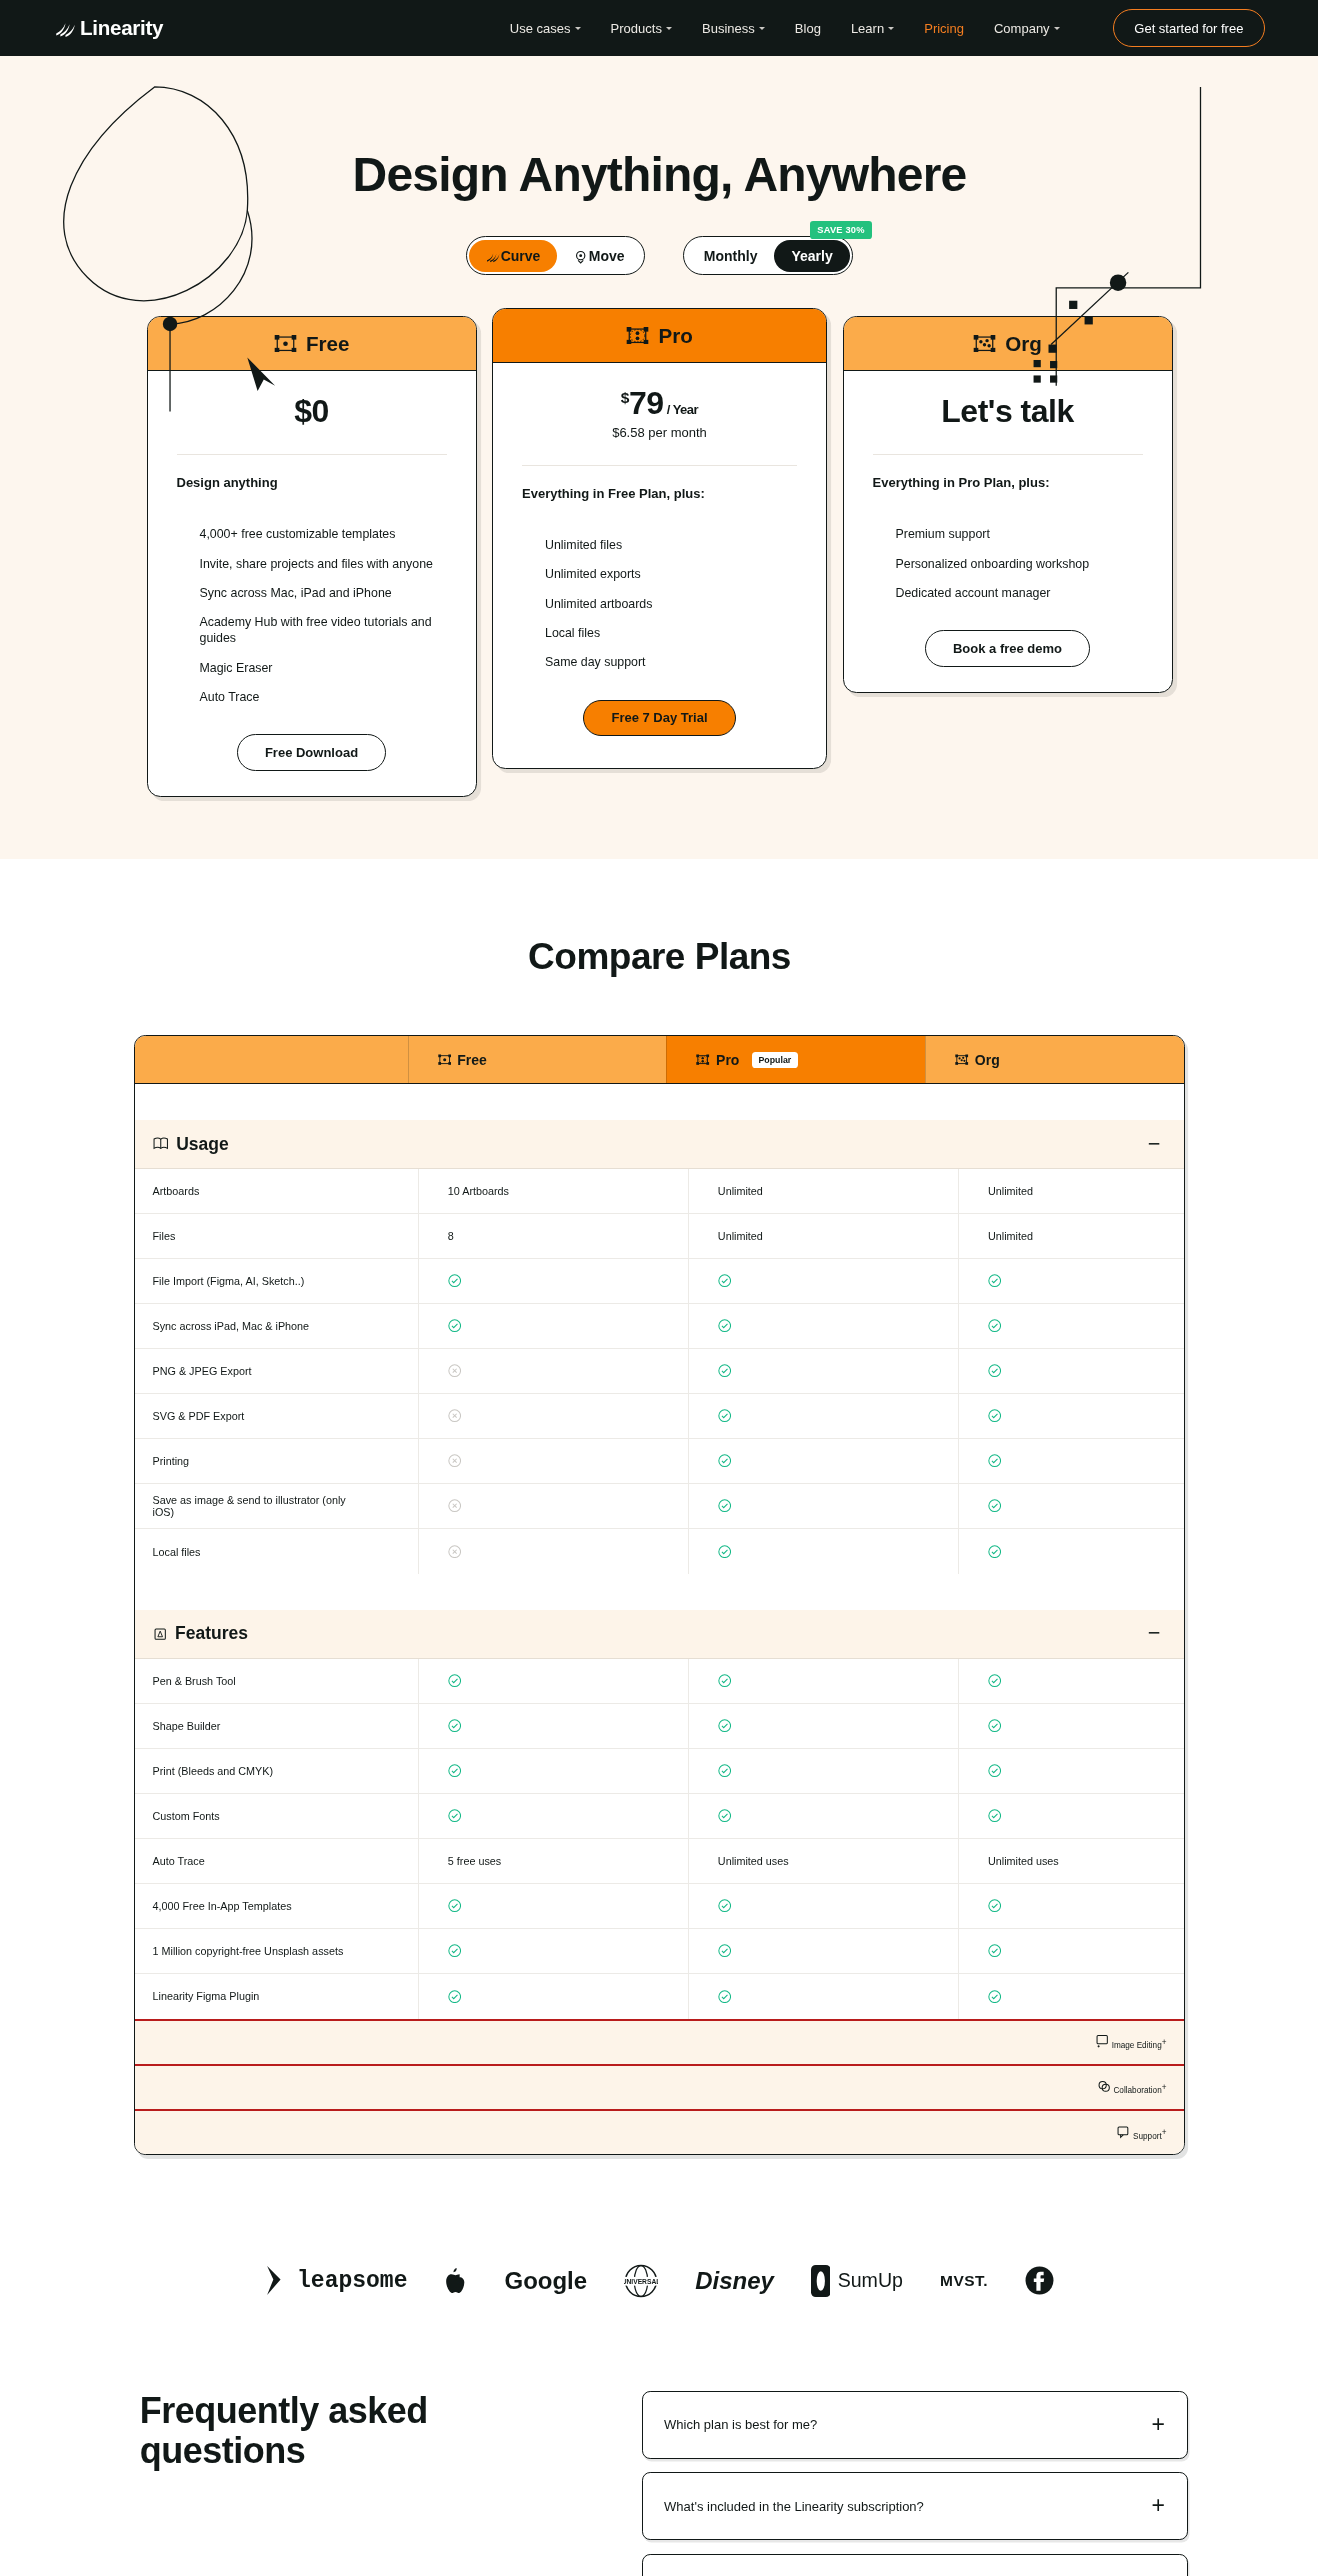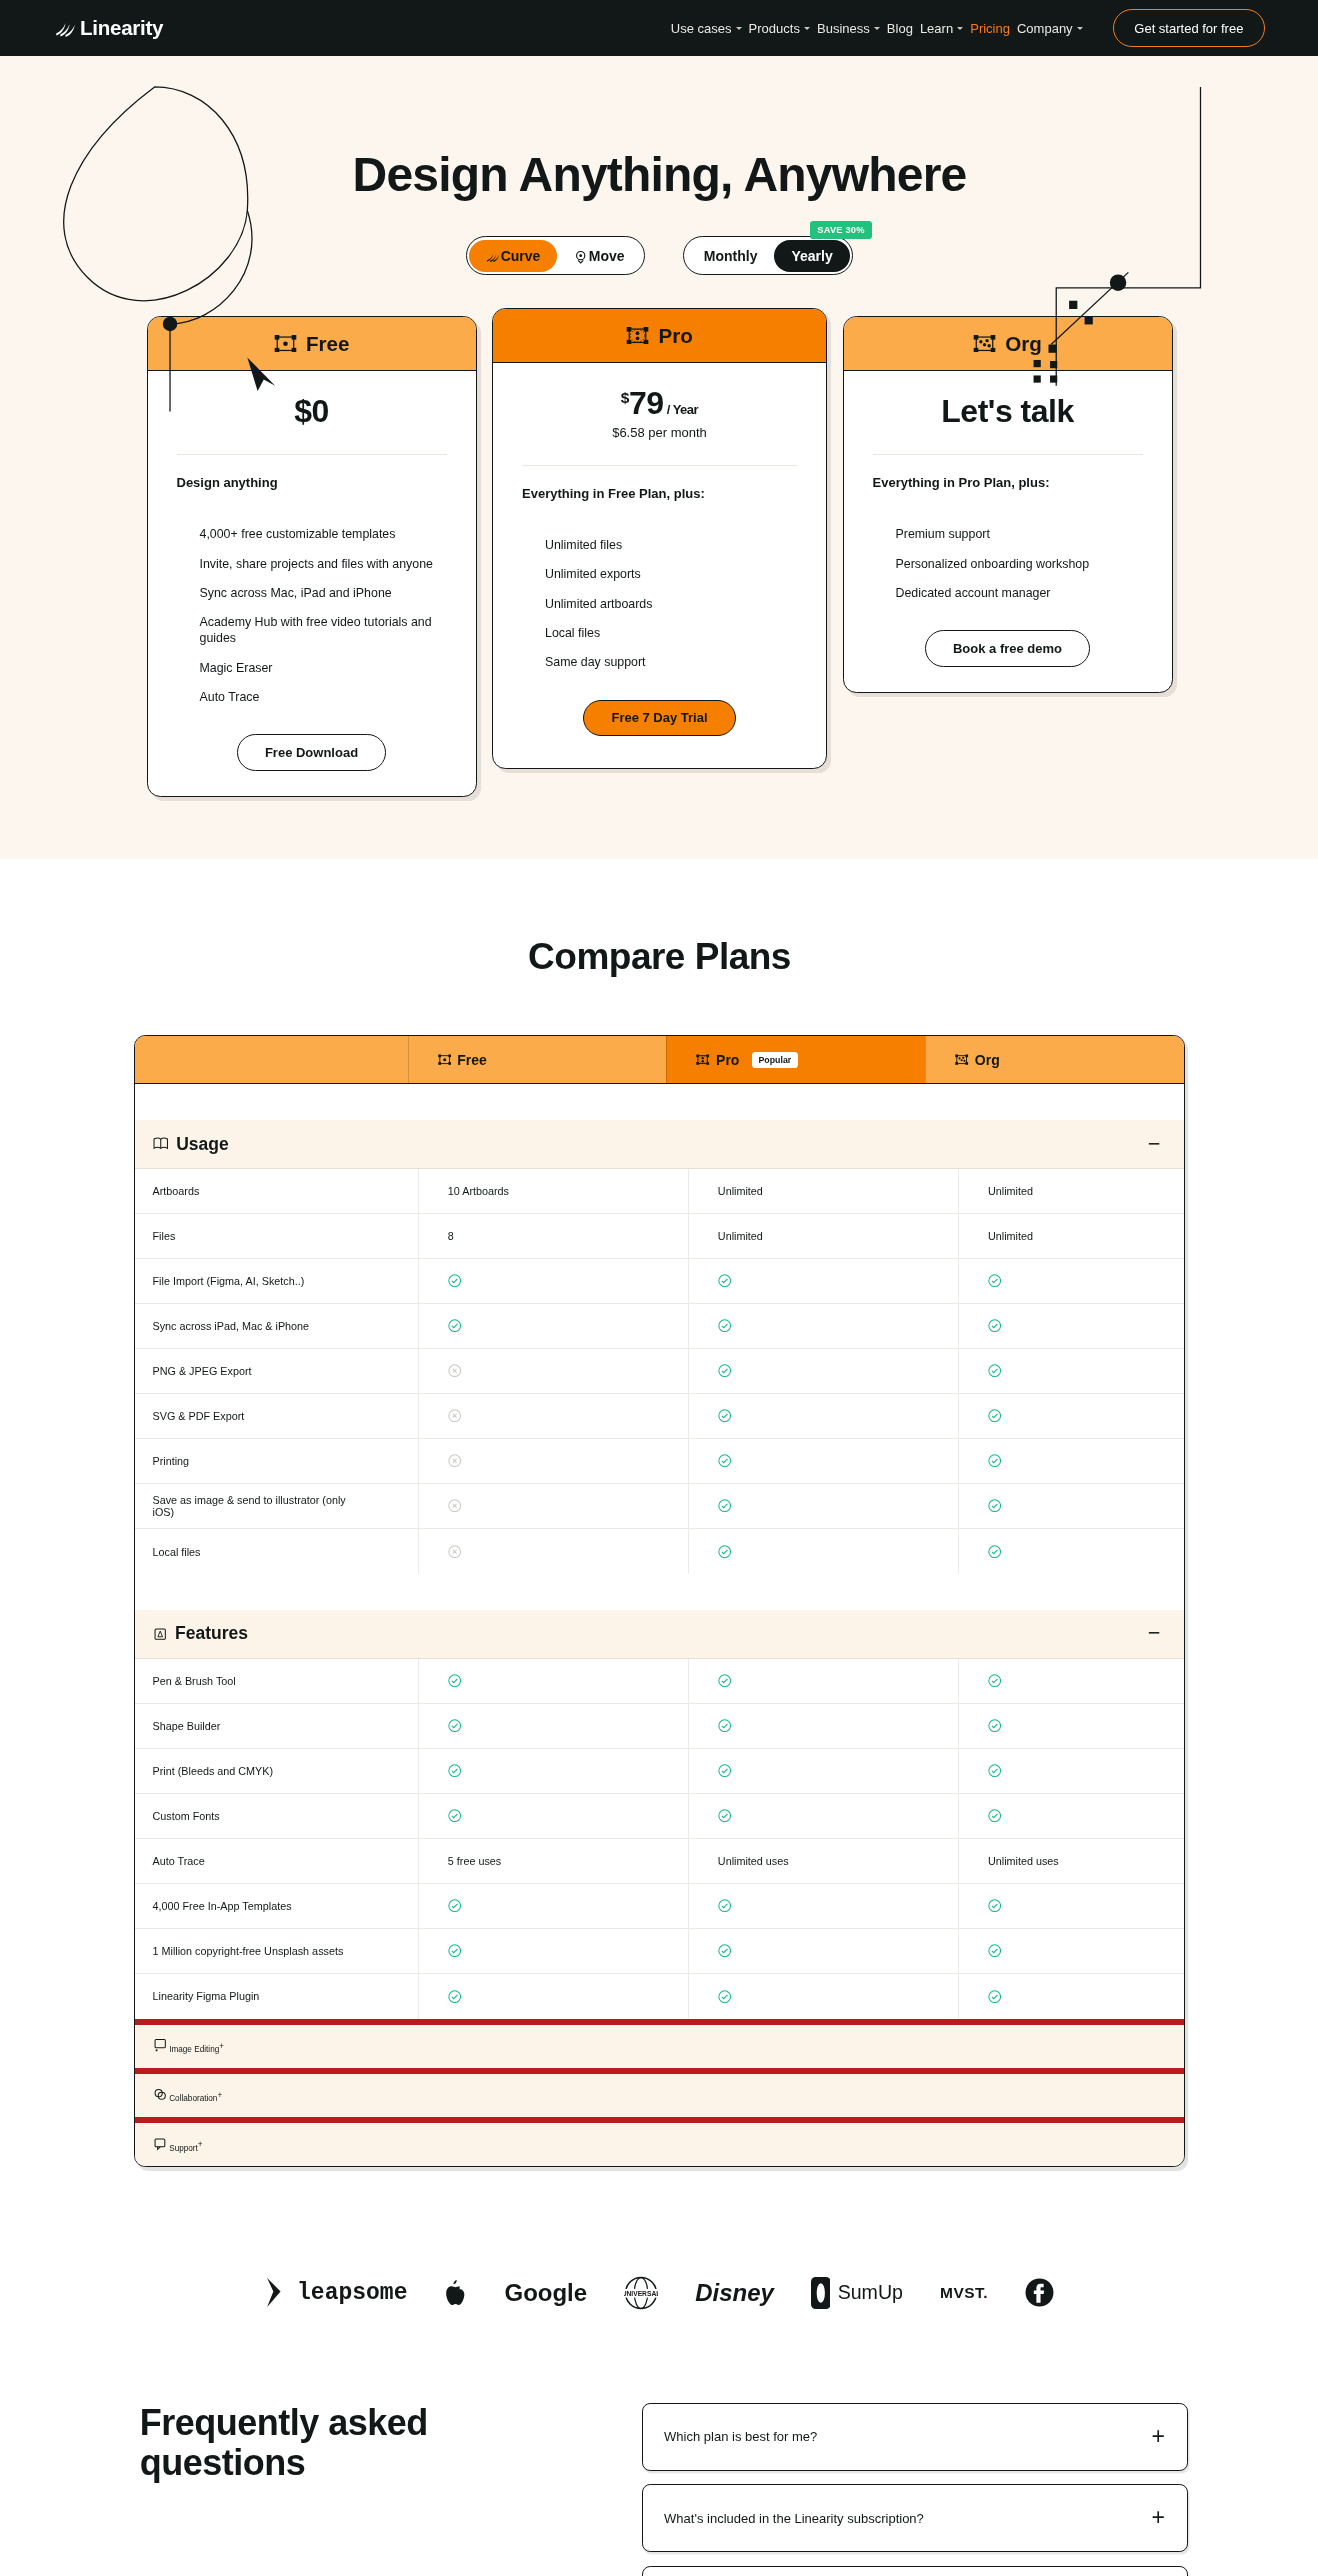--- a/index.html
+++ b/index.html
@@ -13,21 +13,21 @@
   .page { width: 1319px; position: relative; overflow: hidden; }
 
   
   .nav {
     height: 56px; background: #111817; display: flex; align-items: center;
     padding: 0 54px; position: relative; z-index: 50;
   }
   .brand { display: flex; align-items: center; gap: 3px; }
   .brand-mark { width: 23px; height: 20.6px; }
   .brand-name { color: #fff; font-size: 20.6px; font-weight: 700; letter-spacing: -0.3px; }
-  .nav-links { margin-left: auto; display: flex; align-items: center; gap: 7px; }
+  .nav-links { margin-left: auto; display: flex; align-items: center; gap: 30px; }
   .nav-link { color: #ece9e4; font-size: 13px; display: flex; align-items: center; gap: 4.1px; cursor: pointer; white-space: nowrap; }
   .nav-link.accent { color: #f47d20; }
   .caret { width: 0; height: 0; border-left: 3.1px solid transparent; border-right: 3.1px solid transparent; border-top: 3.6px solid currentColor; opacity: .85; }
   .nav-cta {
     margin-left: 23px; border: 1.5px solid #f47d20; color: #fff; background: transparent;
     border-radius: 20.6px; padding: 10.8px 20.6px; font-size: 13px; font-family: inherit; cursor: pointer; white-space: nowrap;
   }
 
   
   .hero { position: relative; background: #fdf6ee; padding-top: 91px; padding-bottom: 62px; overflow: hidden; }
@@ -98,21 +98,21 @@
     border-bottom: 1px solid #e6ded3; cursor: pointer; margin-top: 36px;
   }
   .sec-head .sec-title { display: flex; align-items: center; gap: 8.2px; font-size: 17.5px; font-weight: 700; }
   .sec-head .sign { margin-left: auto; font-size: 21.6px; line-height: .6; font-weight: 400; padding-right: 6.2px; }
   .sec-body { background: #fff; }
   .trow { display: flex; align-items: center; min-height: 45px; border-bottom: 0.5px solid #eceae6; }
   .trow:last-child { border-bottom: none; }
   .td-label { width: 273px; padding: 0 17.5px; font-size: 10.8px; }
   .td-val { width: 259px; padding-left: 29px; font-size: 10.8px; border-left: 0.5px solid #eceae6; align-self: stretch; display: flex; align-items: center; margin-left: 44px; }
   .mark { width: 13.4px; height: 13.4px; }
-  .collapsed-row { display: flex; align-items: center; background: #fdf4e9; padding: 13.4px 17.5px; border-top: 6px solid #b91c1c; cursor: pointer; }
+  .collapsed-row { display: flex; align-items: center; background: #fdf4e9; padding: 13.4px 17.5px; border-top: 2px solid #b91c1c; cursor: pointer; justify-content: flex-end; }
 
   
   .logos { background: #fff; padding: 88px 0 31px; }
   .logos-row { display: flex; align-items: center; justify-content: center; gap: 37px; flex-wrap: nowrap; }
   .logo-item { color: #111817; font-weight: 700; display: flex; align-items: center; gap: 5.2px; }
 
   
   .faq { background: #fff; padding: 62px 0 77px; display: flex; justify-content: center; gap: 46px; }
   .faq-left { width: 464px; position: relative; padding-left: 8.2px; }
   .faq-left h2 { font-size: 36px; font-weight: 700; line-height: 1.12; letter-spacing: -0.5px; max-width: 330px; }

